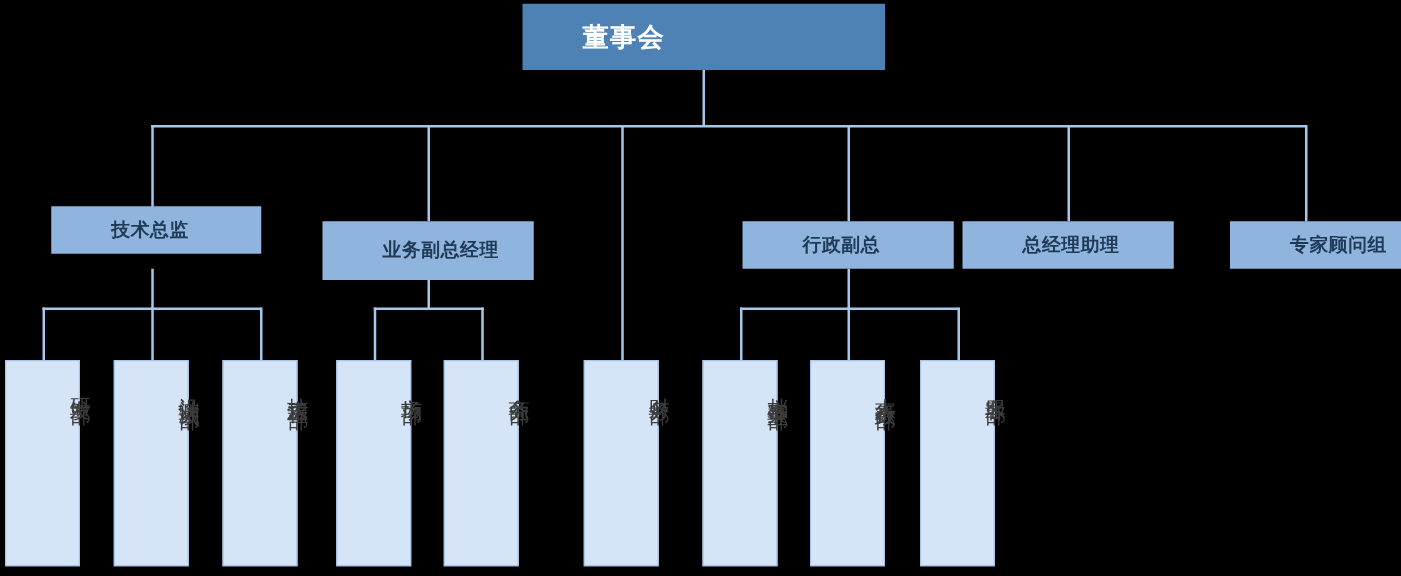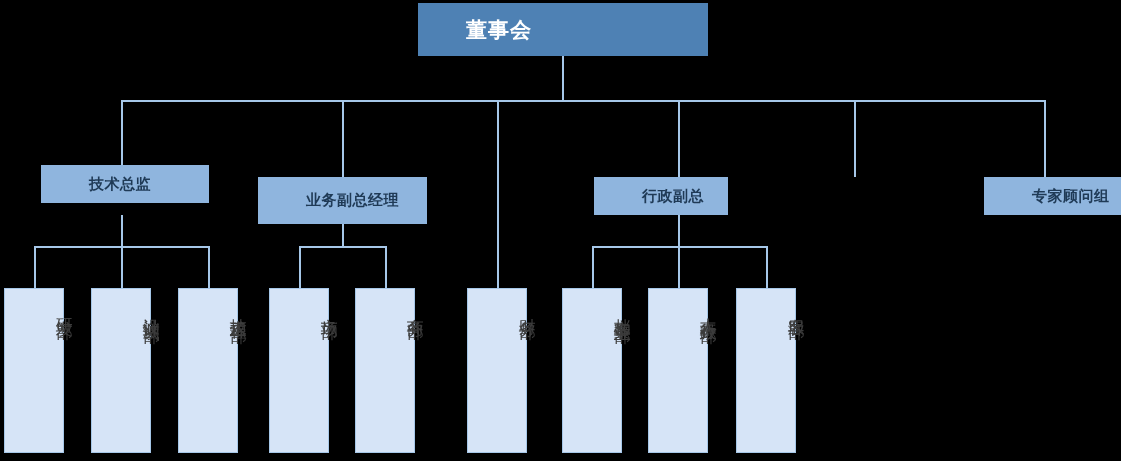--- a/index.html
+++ b/index.html
@@ -104,24 +104,27 @@
   </div>
 
   <div class="node node-l2" style="left:41px; top:165px; width:168px; height:38px;">
     <span>技术总监</span>
   </div>
 
   <div class="node node-l2" style="left:258px; top:177px; width:169px; height:47px;">
     <span>业务副总经理</span>
   </div>
 
-  <div class="node node-l2" style="left:594px; top:177px; width:134px; height:38px;">
+  <div class="node node-l2" style="left:594px; top:177px; width:169px; height:38px;">
     <span>行政副总</span>
   </div>
 
+  <div class="node node-l2" style="left:770px; top:177px; width:169px; height:38px;">
+    <span>总经理助理</span>
+  </div>
 
   <div class="node node-l2" style="left:946px; top:177px; width:171px; height:38px;margin-left:38px;">
     <span>专家顾问组</span>
   </div>
 
   <div class="node node-leaf" style="left:4px; top:288px; width:60px; height:165px;">
     <span class="vtext">研发部</span>
   </div>
 
   <div class="node node-leaf" style="left:91px; top:288px; width:60px; height:165px;">

